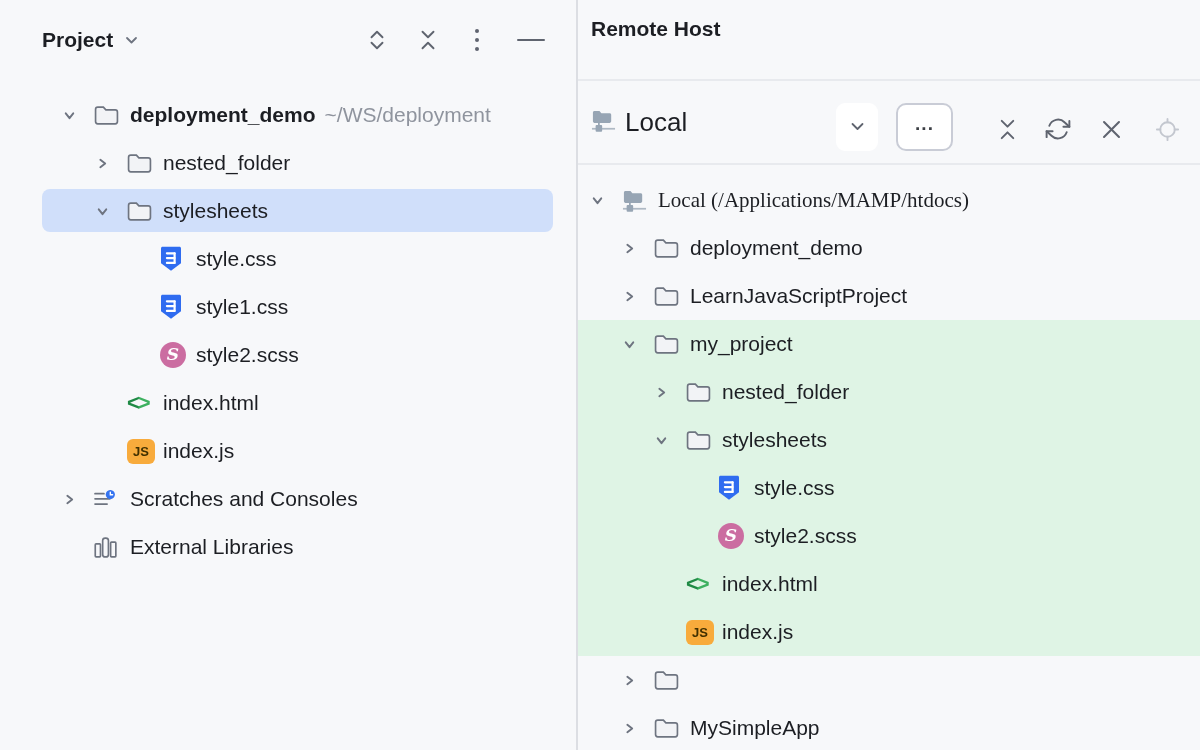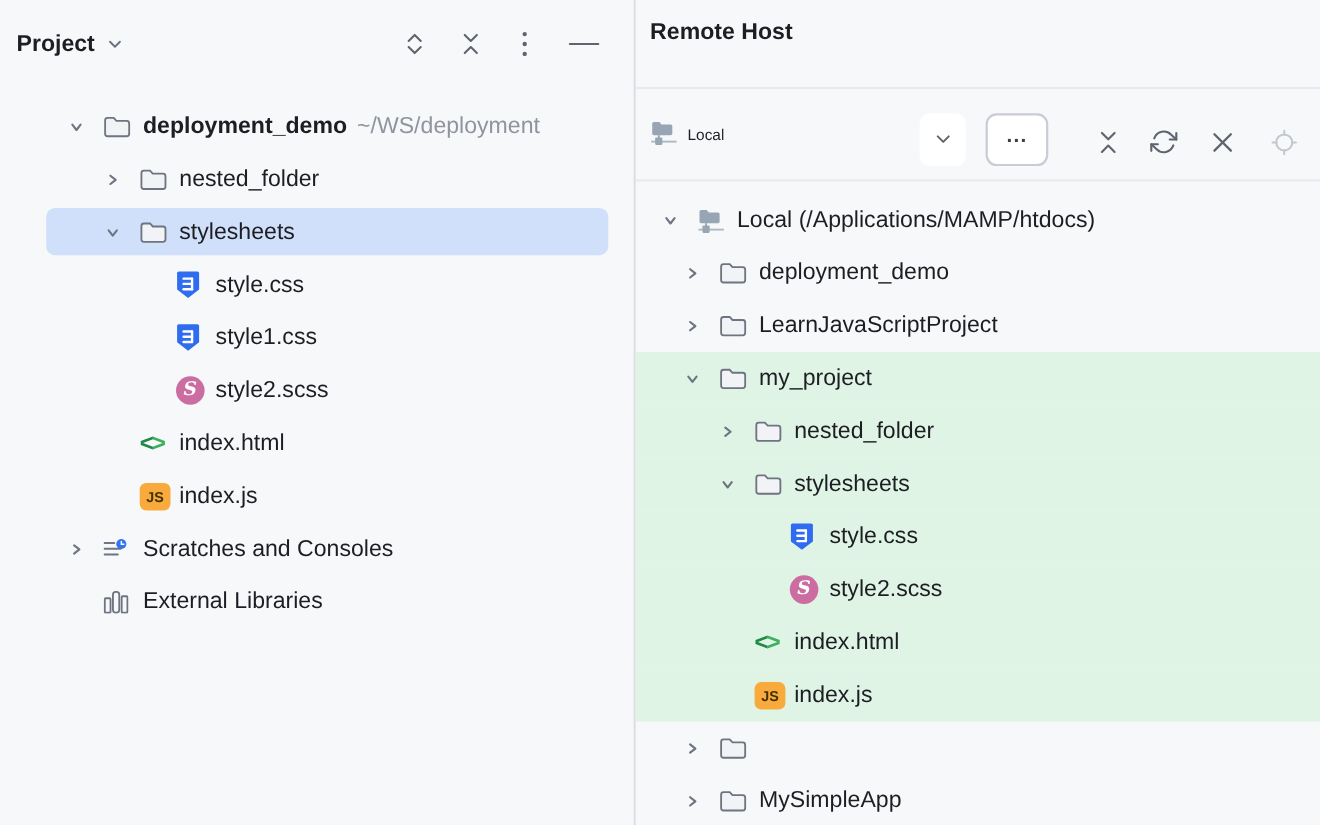--- a/index.html
+++ b/index.html
@@ -7,53 +7,53 @@
   body {
     font-family: "Liberation Sans", "DejaVu Sans", sans-serif;
     background:#f7f8fa; color:#1c1e23; position:relative;
   }
   .panel { position:absolute; top:0; bottom:0; background:#f7f8fa; }
   .lp { left:0; width:576px; }
   .v-divider { position:absolute; top:0; bottom:0; left:576px; width:2px; background:#dcdee3; cursor:col-resize; }
   .rp { left:578px; right:0; }
 
   
-  .lp-header { position:absolute; top:0; left:0; right:0; height:80px; display:flex; align-items:center; padding-left:15px; }
+  .lp-header { position:absolute; top:0; left:0; right:0; height:80px; display:flex; align-items:center; padding-left:42px; }
   .panel-title { font-size:21px; font-weight:bold; color:#1c1e23; }
   .title-chevron { margin-left:12px; display:flex; align-items:center; }
   .hdr-btn { position:absolute; width:30px; height:30px; top:25px; display:flex; align-items:center; justify-content:center; background:none; border:none; cursor:pointer; border-radius:6px; }
   .hdr-btn.b1 { left:362px; } .hdr-btn.b2 { left:413px; } .hdr-btn.b3 { left:462px; } .hdr-btn.b4 { left:516px; }
 
   .rp-header { position:absolute; top:0; left:0; right:0; height:57px; display:flex; align-items:center; padding-left:13px; }
   .h-divider { position:absolute; left:0; right:0; height:2px; background:#e8eaee; }
   .hd1 { top:79px; } .hd2 { top:163px; }
 
   
   .rp-toolbar { position:absolute; top:81px; left:0; right:0; height:82px; }
   .server-chip { position:absolute; left:13px; top:0; height:100%; display:flex; align-items:center; gap:9px; cursor:pointer; }
-  .server-chip .lbl { font-size:14px; }
+  .server-chip .lbl { font-size:26px; }
   .dd-btn { position:absolute; left:258px; top:22px; width:42px; height:48px; background:#ffffff; border:none; border-radius:9px; display:flex; align-items:center; justify-content:center; cursor:pointer; }
   .browse-btn { position:absolute; left:318px; top:22px; width:57px; height:48px; background:#ffffff; border:2px solid #c9ccd6; border-radius:10px; font-size:19px; font-weight:bold; letter-spacing:1px; color:#3c3f45; cursor:pointer; font-family:inherit; padding-bottom:6px; }
   .tb-btn { position:absolute; top:33px; width:30px; height:30px; display:flex; align-items:center; justify-content:center; background:none; border:none; cursor:pointer; }
   .tb-btn.t1 { left:414px; } .tb-btn.t2 { left:465px; } .tb-btn.t3 { left:518px; } .tb-btn.t4 { left:574px; }
 
   
   .tree { position:absolute; left:0; right:0; }
   .lp .tree { top:91px;padding-left:34px; }
   .rp .tree { top:176px; }
   .row { position:relative; height:48px; display:flex; align-items:center; cursor:pointer; white-space:nowrap; }
   .row > * { position:relative; z-index:1; }
   .twisty { width:32px; height:48px; display:flex; align-items:center; flex:0 0 32px; }
   .ficon { width:28px; margin-right:8px; display:flex; align-items:center; flex:0 0 28px; }
   .lbl { font-size:21px; color:#1c1e23; overflow:hidden; }
   .lbl b { font-weight:bold; }
   .path { color:#8f949e; margin-left:9px; font-weight:normal; }
   
   .lp .i1 { padding-left:28px; } .lp .i2 { padding-left:61px; } .lp .i3 { padding-left:94px; }
-  .rp .i1 { padding-left:24px; } .rp .i2 { padding-left:44px; } .rp .i3 { padding-left:76px; } .rp .i4 { padding-left:108px; }
+  .rp .i1 { padding-left:12px;font-family:Liberation Serif, serif; } .rp .i2 { padding-left:44px; } .rp .i3 { padding-left:76px; } .rp .i4 { padding-left:108px; }
   
   .sel::before { content:''; position:absolute; left:8px; right:23px; top:2px; bottom:3px; background:#d0dffa; border-radius:8px; z-index:0; }
   .hl { background:#dff4e5; }
 
   
   .sass-badge { width:26px; height:26px; border-radius:50%; background:#cb6da1; color:#fff; display:flex; align-items:center; justify-content:center; font-family:"DejaVu Serif", serif; font-style:italic; font-weight:bold; font-size:17px; padding-bottom:2px; }
   .js-badge { width:49px; height:25px; border-radius:6px; background:#f8ab3c; color:#413000; display:flex; align-items:center; justify-content:center; font-size:13px; font-weight:bold; letter-spacing:0; }
   .html-badge { font-size:22px; font-weight:bold; letter-spacing:-2px; display:flex; }
   .html-badge .lt { color:#1f8a45; } .html-badge .gt { color:#3cb05f; }
 </style>

